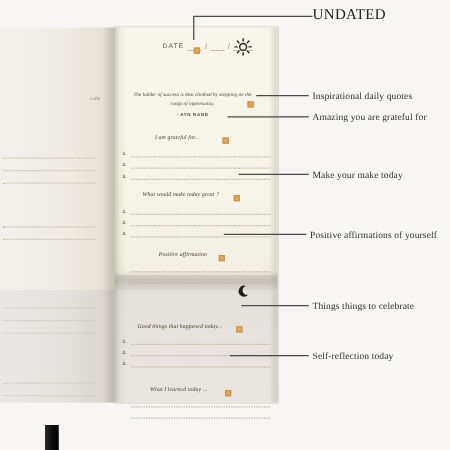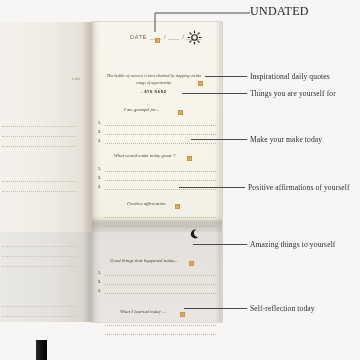--- a/index.html
+++ b/index.html
@@ -285,36 +285,36 @@
     <span class="ann-text big">UNDATED</span>
   </div>
 
   <div class="ann" style="left:205px;top:60px;margin-top:12px;">
     <span class="ann-line" style="width:42px;"></span>
     <span class="ann-text">Inspirational daily quotes</span>
   </div>
 
   <div class="ann" style="left:182px;top:89px;">
     <span class="ann-line" style="width:65px;"></span>
-    <span class="ann-text">Things you are yourself for</span>
+    <span class="ann-text">Amazing you are grateful for</span>
   </div>
 
   <div class="ann" style="left:191px;top:135px;">
     <span class="ann-line" style="width:56px;"></span>
     <span class="ann-text">Make your make today</span>
   </div>
 
   <div class="ann" style="left:179px;top:183px;">
     <span class="ann-line" style="width:66px;"></span>
     <span class="ann-text">Positive affirmations of yourself</span>
   </div>
 
   <div class="ann" style="left:193px;top:240px;">
     <span class="ann-line" style="width:54px;"></span>
-    <span class="ann-text">Amazing things to yourself</span>
-  </div>
-
-  <div class="ann" style="left:184px;top:304px;">
+    <span class="ann-text">Things things to celebrate</span>
+  </div>
+
+  <div class="ann" style="left:184px;top:280px;">
     <span class="ann-line" style="width:63px;"></span>
     <span class="ann-text">Self-reflection today</span>
   </div>
 
 </div>
 
 </body></html>

